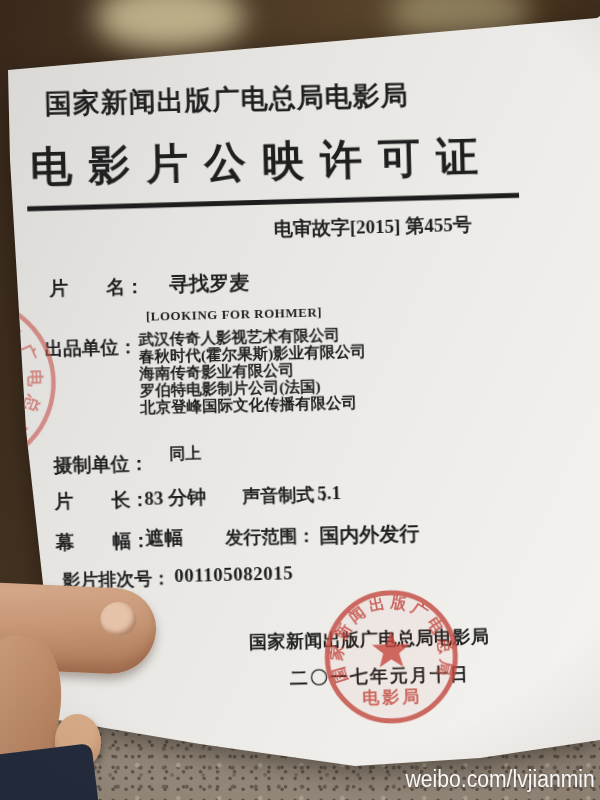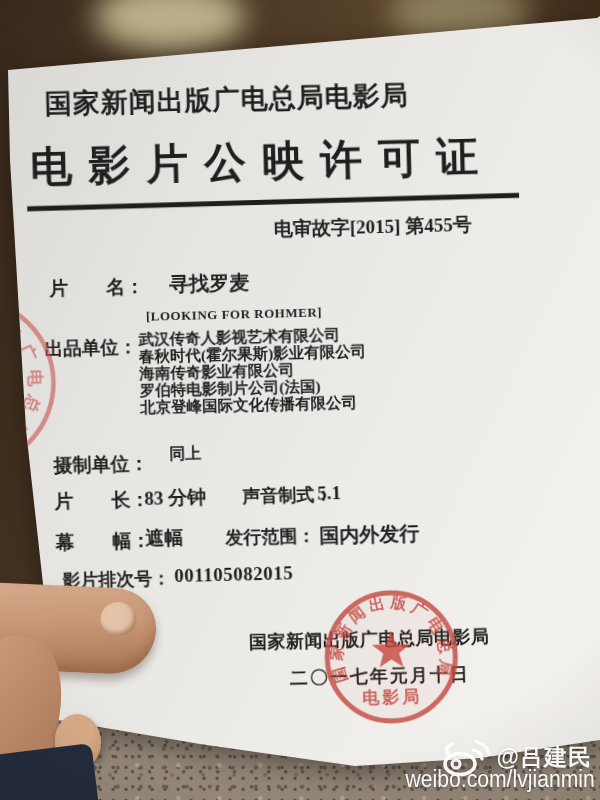--- a/index.html
+++ b/index.html
@@ -156,28 +156,16 @@
   <div class="thumb">
     <div class="nail"></div>
   </div>
   <div class="palm"></div>
   <div class="fingertip"></div>
   <div class="sleeve"></div>
 
   <div class="vignette"></div>
 
   <div class="wm">
-    <div class="wm-line1">
-      <svg width="50" height="42" viewBox="0 0 50 42">
-        <g stroke="rgba(255,255,255,.95)" fill="none" stroke-linecap="round">
-          <path d="M9,19 Q3,12 12,8" stroke-width="3.4"></path>
-          <ellipse cx="20" cy="28" rx="15" ry="10.5" stroke-width="3.6"></ellipse>
-          <circle cx="16" cy="28" r="4" stroke-width="3"></circle>
-          <path d="M33,14 A9.5,9.5 0 0 1 42,23" stroke-width="3.2"></path>
-          <path d="M36,5.5 A16.5,16.5 0 0 1 49,18" stroke-width="3.2"></path>
-        </g>
-      </svg>
-      <span class="wm-handle">@吕建民</span>
-    </div>
     <div class="wm-url">weibo.com/lvjianmin</div>
   </div>
 
 </div>
 
 </body></html>

